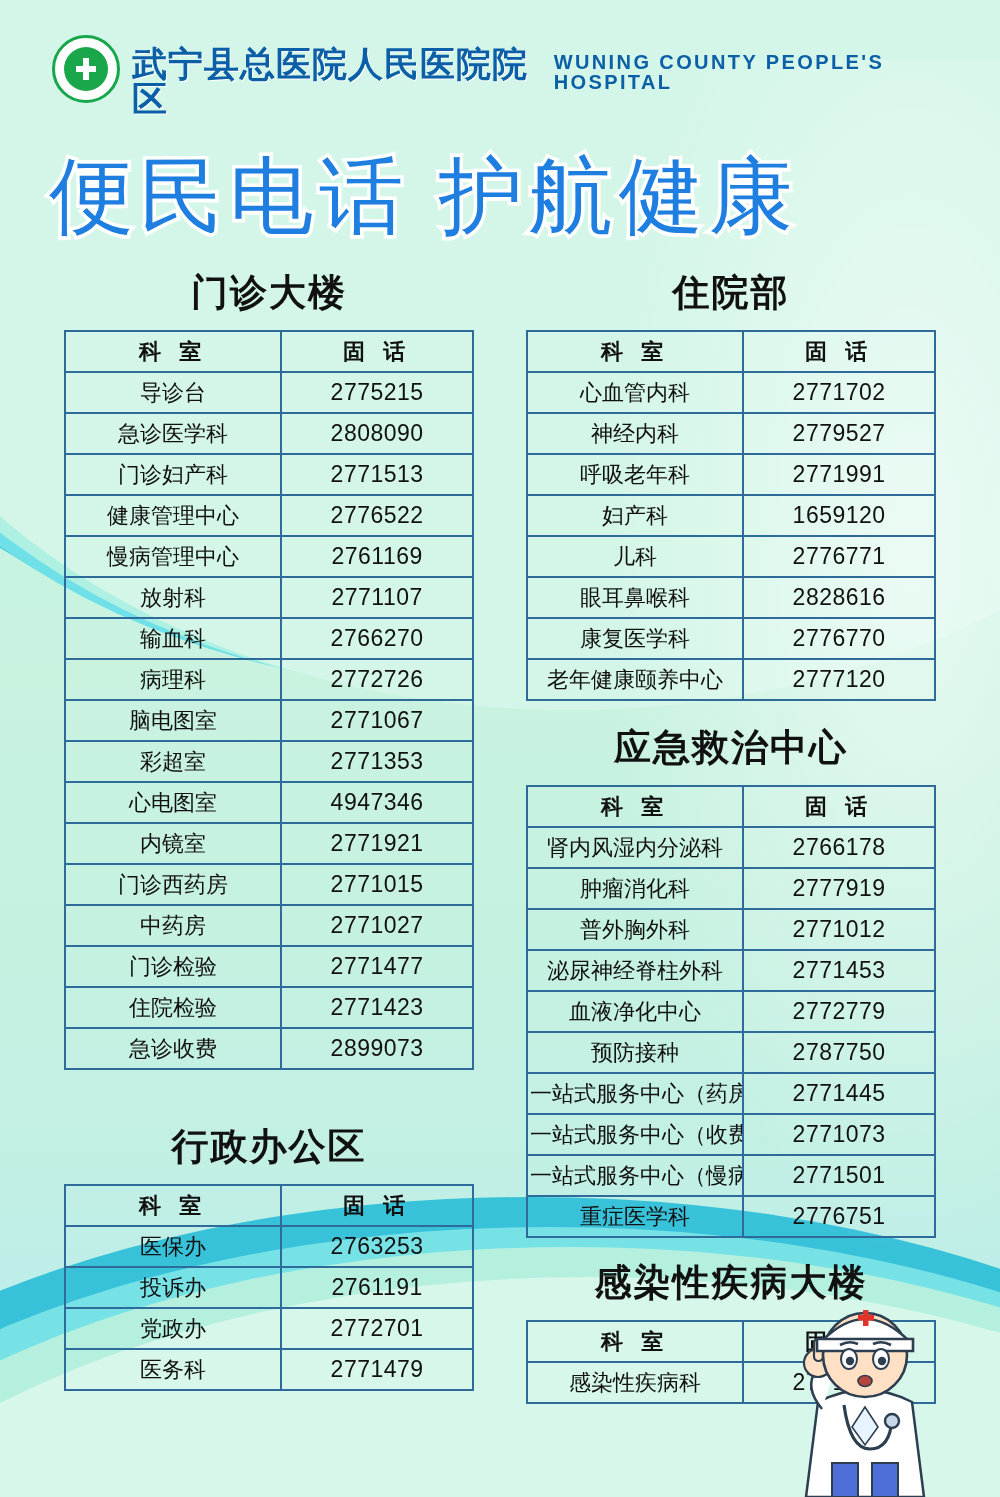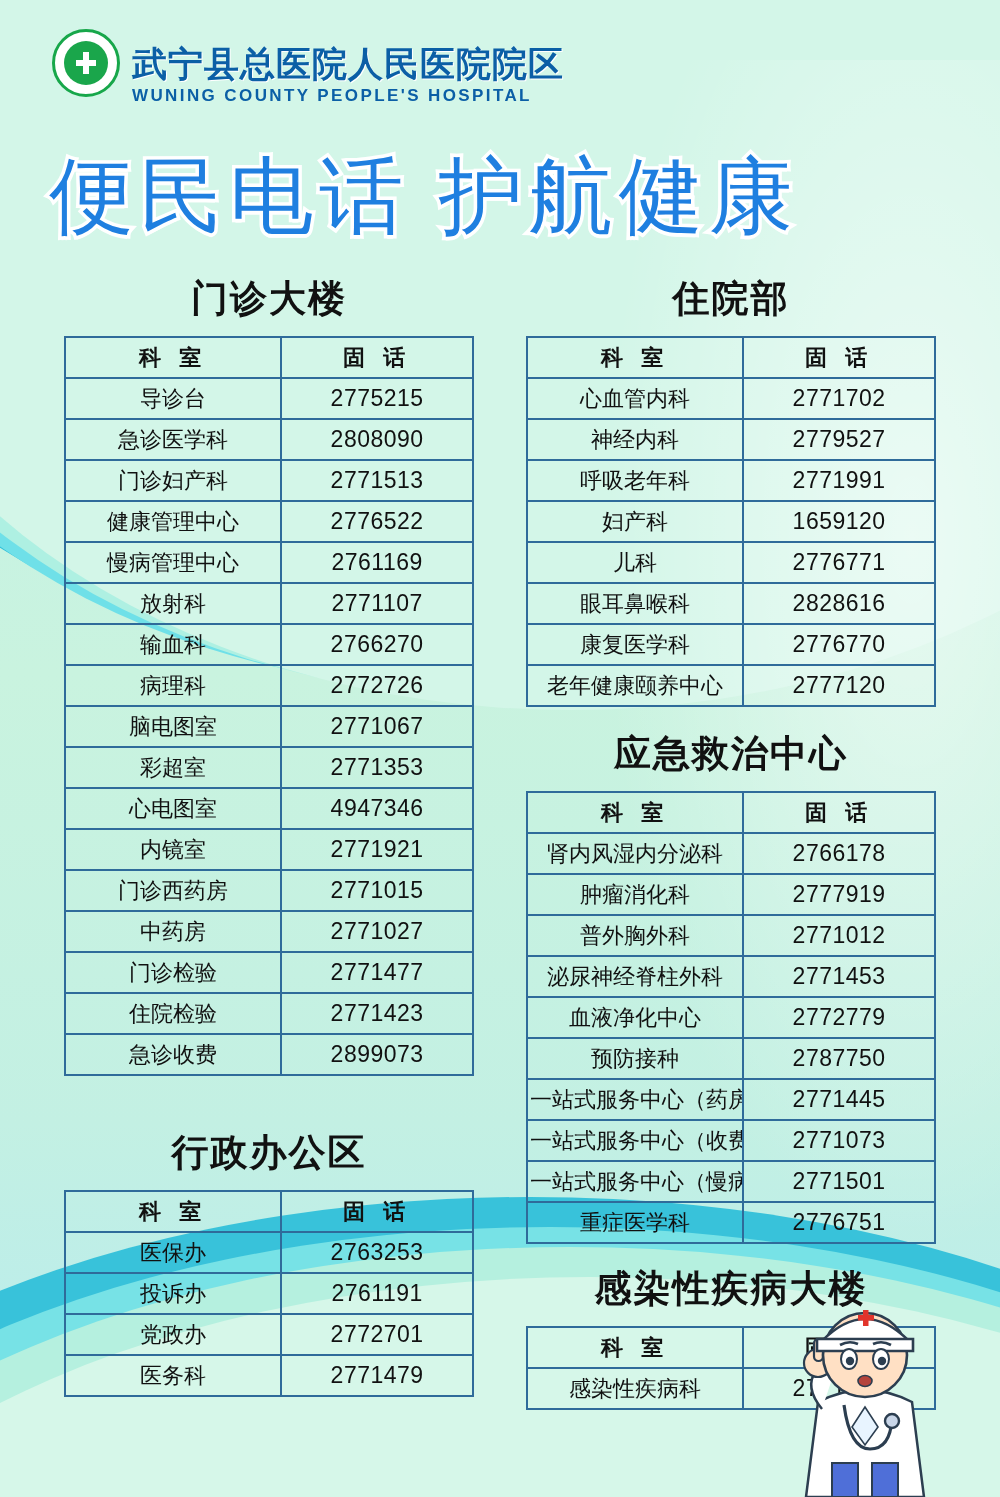--- a/index.html
+++ b/index.html
@@ -142,34 +142,34 @@
     background: #ffffff;
   }
   .logo-cross:before {
     left: 10px; top: 2px; width: 6px; height: 22px;
   }
   .logo-cross:after {
     left: 3px; top: 10px; width: 20px; height: 6px;
   }
   .titles {
     display: flex;
-    flex-direction: column;
+    flex-direction: row;
     line-height: 1;
     margin-top: 24px;
   }
   .hosp-cn {
     font-size: 35px;
     font-weight: bold;
     color: #0b5fa6;
     letter-spacing: 1px;
     text-shadow: 1px 1px 0 #ffffff;
   }
   .hosp-en {
     margin-top: 6px;
-    font-size: 17px;
+    font-size: 20px;
     font-weight: bold;
     color: #0b5fa6;
     letter-spacing: 2.4px;
   }
 
   
   .headline {
     position: absolute;
     top: 140px;
     left: 0;
@@ -180,21 +180,21 @@
     font-weight: normal;
     color: #1f7fe0;
     letter-spacing: 6px;
     -webkit-text-stroke: 7px #ffffff;
     paint-order: stroke fill;
     text-shadow: 0 4px 0 rgba(255,255,255,0.8);
   }
 
   .columns {
     position: absolute;
-    top: 270px;
+    top: 264px;
     left: 0;
     width: 1000px;
     z-index: 6;
     display: flex;
     justify-content: center;
     gap: 22px;
   }
   .col {
     width: 440px;
   }

